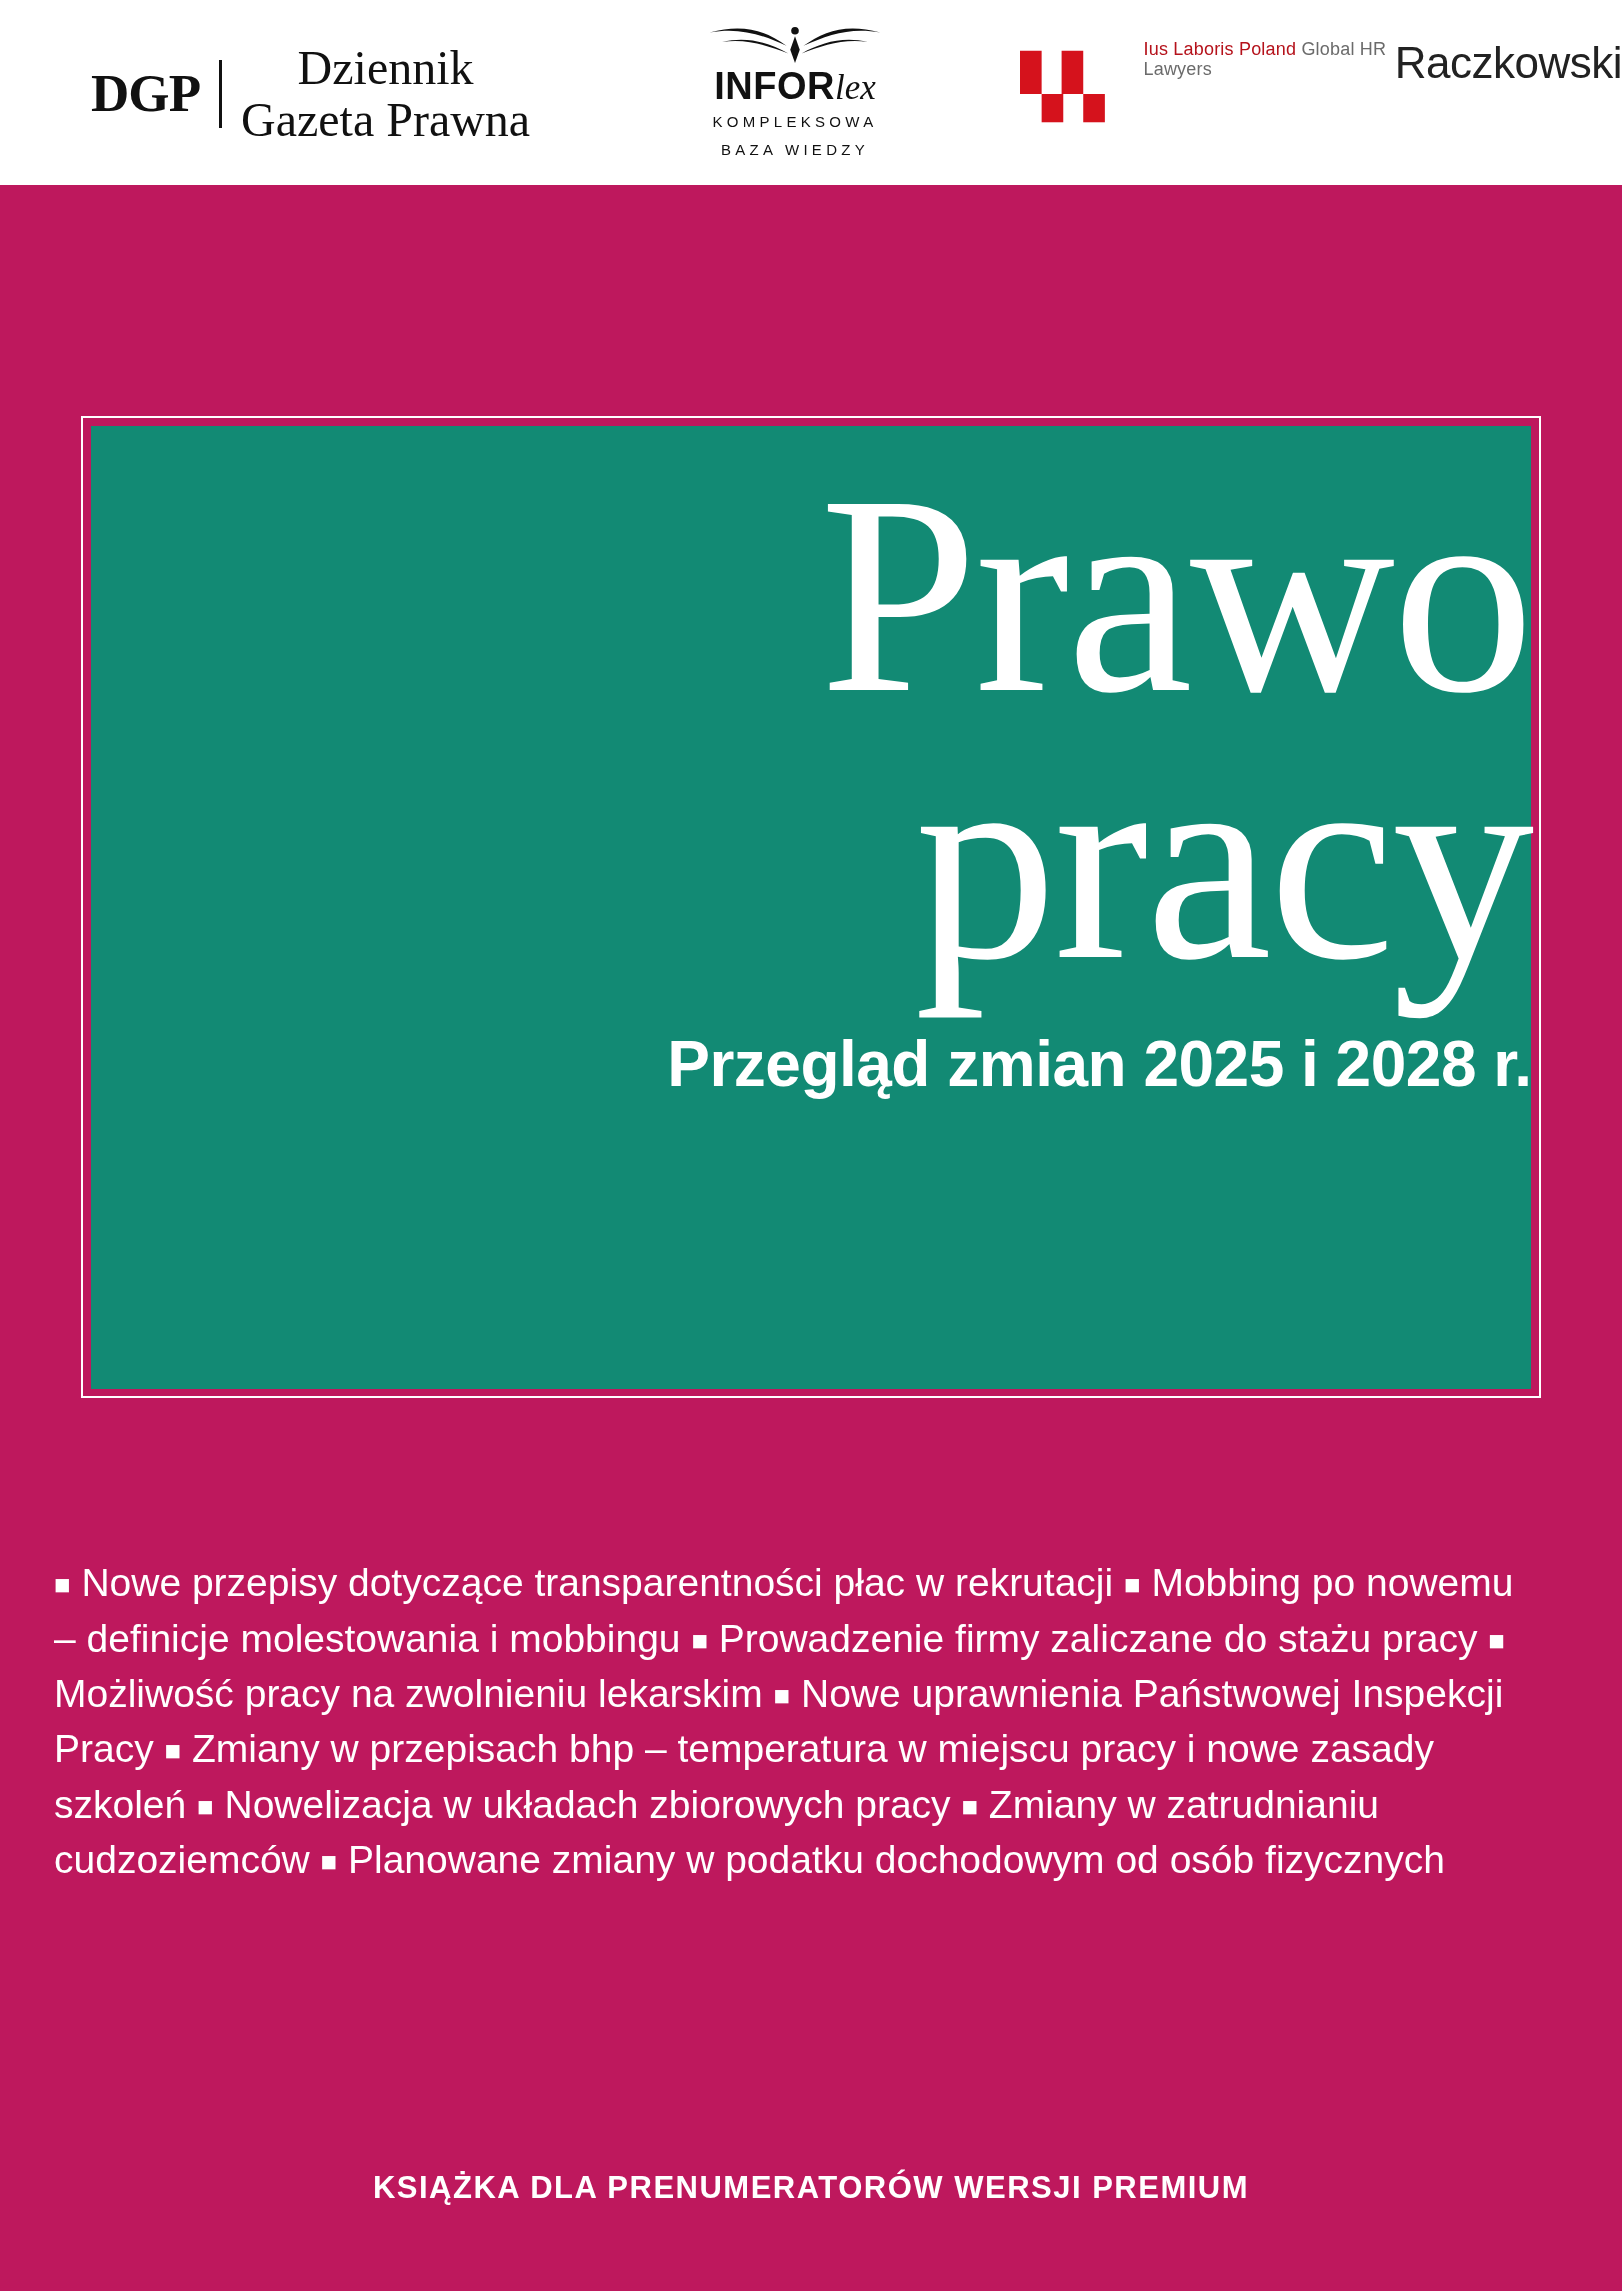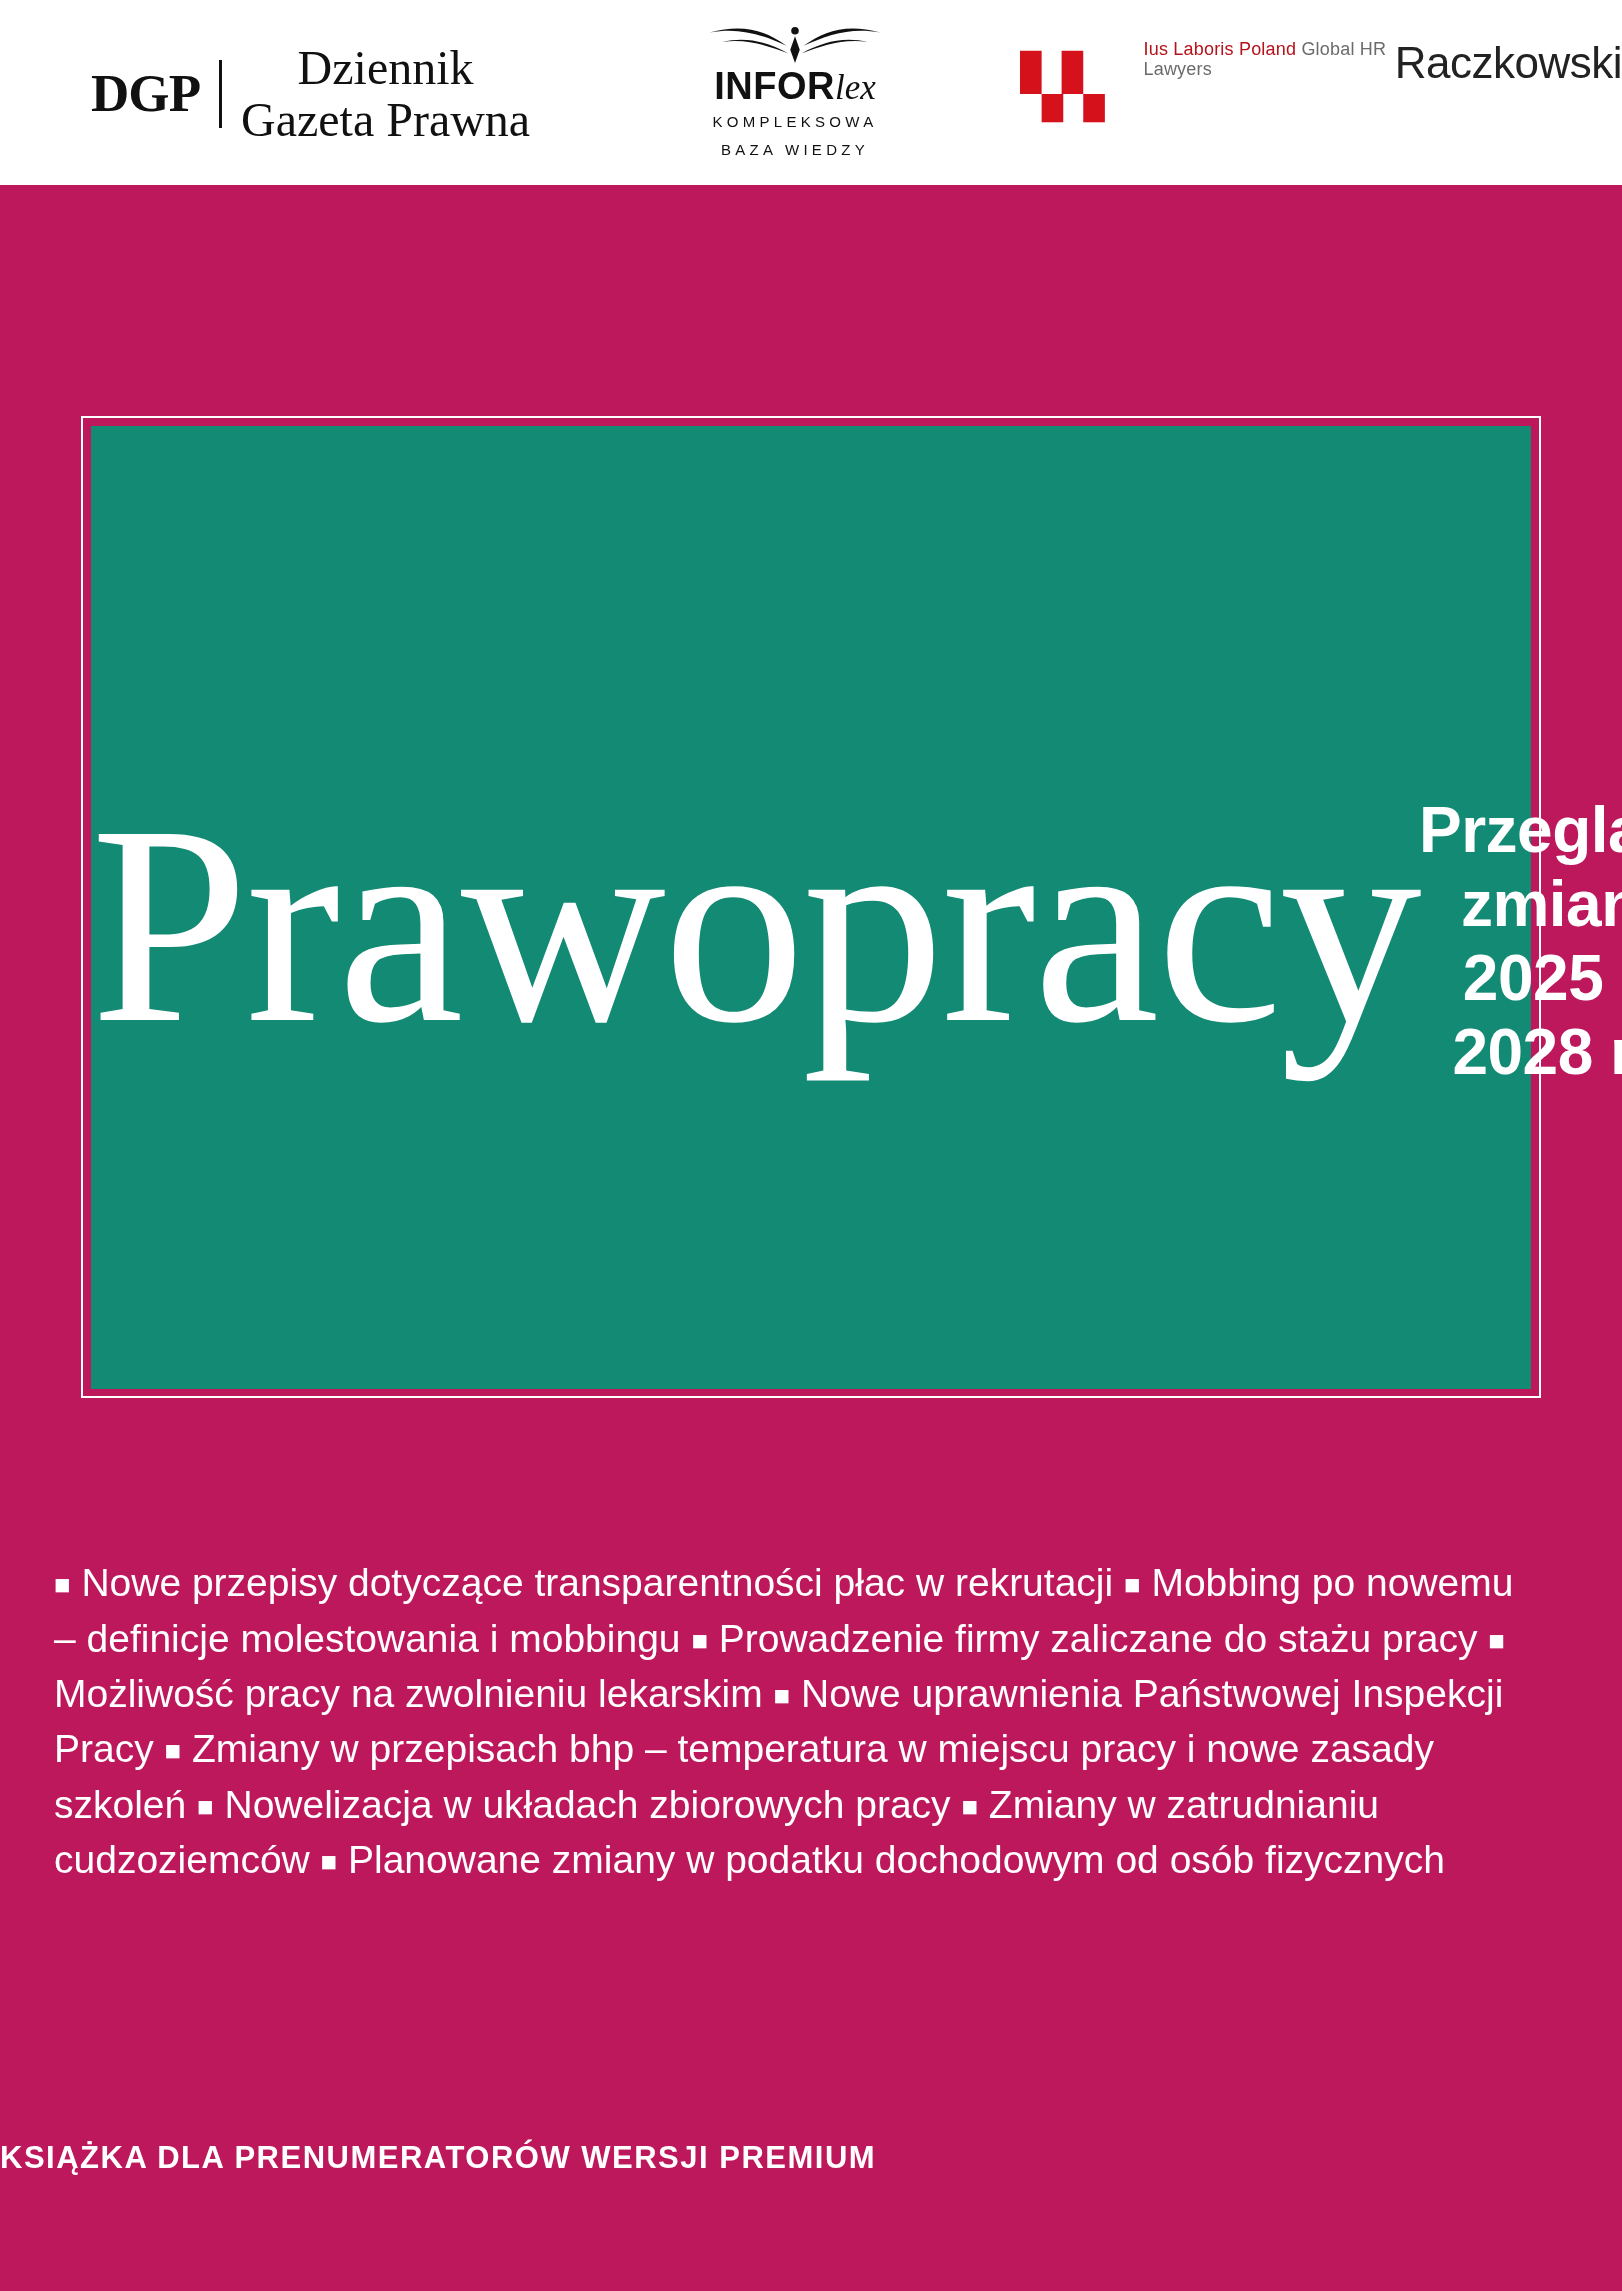--- a/index.html
+++ b/index.html
@@ -134,23 +134,23 @@
   .hero-wrap {
     margin: 231px 81px 0 81px;
     border: 2.8px solid #ffffff;
     padding: 7.6px;
     flex: 0 0 auto;
   }
   .hero {
     background: #128a74;
     height: 963px;
     display: flex;
-    flex-direction: row;
+    flex-direction: column;
     justify-content: flex-start;
-    align-items: center;
+    align-items: flex-end;
     padding-top: 35px;
     box-sizing: border-box;
   }
   .hero-title {
     font-family: "Liberation Serif", serif;
     color: #ffffff;
     font-size: 284px;
     line-height: 0.94;
     text-align: center;
     letter-spacing: -2.8px;
@@ -175,21 +175,22 @@
   }
   .bullets .sq {
     font-size: 27.4px;
     vertical-align: 1.9px;
     letter-spacing: 0;
   }
 
   
   .footer {
     margin-top: auto;
-    padding-bottom: 115px;
+    padding-bottom: 85px;
+    text-align: center;
     color: #ffffff;
     font-weight: bold;
     font-size: 31px;
     letter-spacing: 1.5px;
   }
 </style>
 </head>
 <body>
 
 <div class="page">

